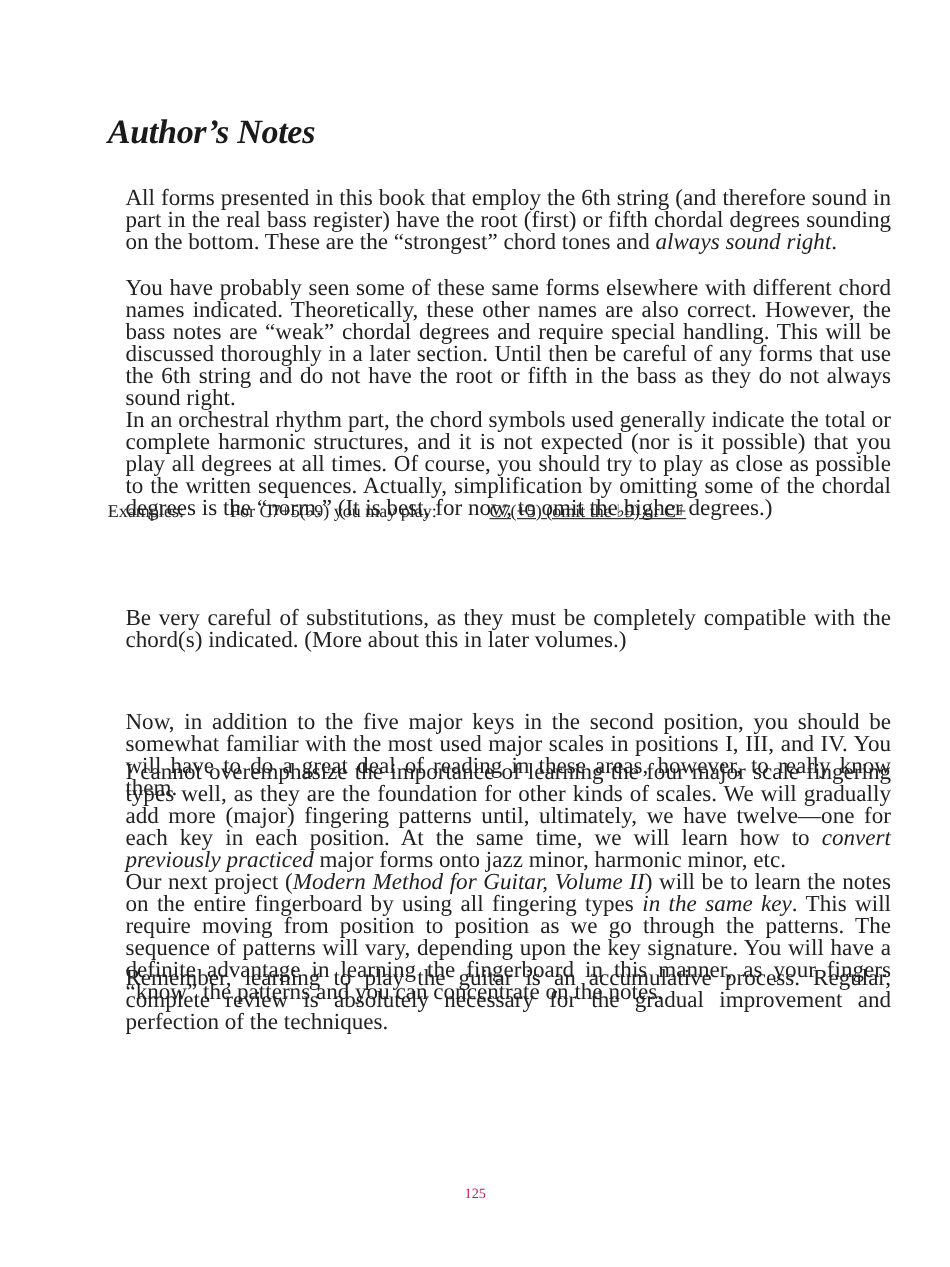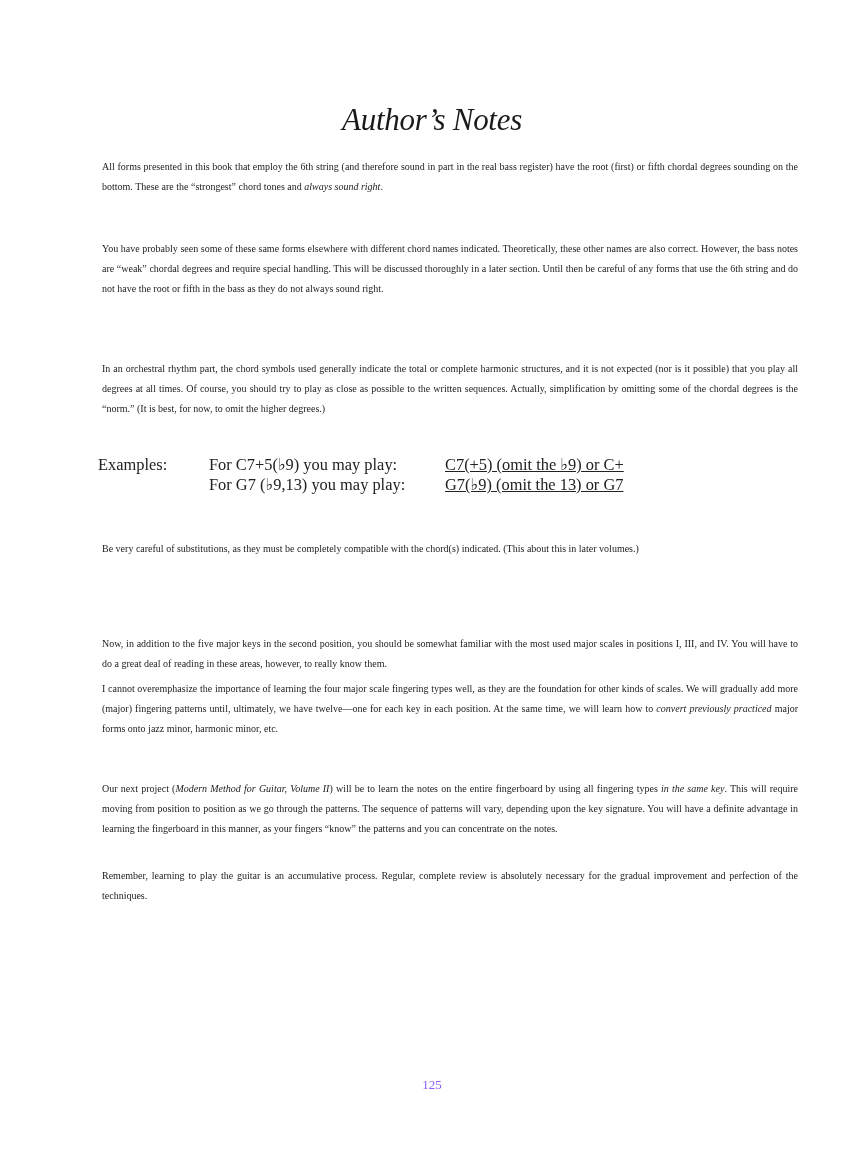--- a/index.html
+++ b/index.html
@@ -19,35 +19,34 @@
       position: absolute;
       left: 98px;
       top: 0;
       width: 696px;
     }
     .title {
       position: absolute;
       left: 0;
       top: 100px;
       width: 668px;
-      text-align: center;
       font-size: 31px;
-      font-weight: normal;
+      font-weight: bold;
       font-style: italic;
       letter-spacing: -0.3px;
       color: #1a1a1a;
       margin: 0;
       line-height: 40px;
     }
     .para {
       position: absolute;
       left: 0;
       width: 696px;
-      margin: 4px;
-      font-size: 10px;
+      margin: 16px;
+      font-size: 21px;
       line-height: 20px;
       text-align: justify;
       color: #222;
     }
     .para em { font-style: italic; }
     .examples {
       position: absolute;
       left: 0;
       top: 455px;
       width: 696px;
@@ -77,21 +76,21 @@
       white-space: nowrap;
       text-decoration: underline;
     }
     .page-number {
       position: absolute;
       left: 0;
       top: 1077px;
       width: 668px;
       text-align: center;
       font-size: 13px;
-      color: #8b5cf6;
+      color: #be185d;
     }
   </style>
 </head>
 <body>
 
 <div class="page">
 
   <h1 class="title">Author’s Notes</h1>
 
   <p class="para" style="top:153px;"><span>All forms presented in this book that employ the 6th string (and therefore sound in part in the real bass register) have the root (first) or fifth chordal degrees sounding on the bottom. These are the “strongest” chord tones and </span><em>always sound right</em><span>.</span></p>
@@ -99,27 +98,23 @@
   <p class="para" style="top:235px;">You have probably seen some of these same forms elsewhere with different chord names indicated. Theoretically, these other names are also correct. However, the bass notes are “weak” chordal degrees and require special handling. This will be discussed thoroughly in a later section. Until then be careful of any forms that use the 6th string and do not have the root or fifth in the bass as they do not always sound right.</p>
 
   <p class="para" style="top:355px;">In an orchestral rhythm part, the chord symbols used generally indicate the total or complete harmonic structures, and it is not expected (nor is it possible) that you play all degrees at all times. Of course, you should try to play as close as possible to the written sequences. Actually, simplification by omitting some of the chordal degrees is the “norm.” (It is best, for now, to omit the higher degrees.)</p>
 
   <div class="examples">
     <div class="ex-row">
       <span class="ex-label">Examples:</span>
       <span class="ex-for">For C7+5(♭9) you may play:</span>
       <span class="ex-play">C7(+5) (omit the ♭9) or C+</span>
     </div>
-    <div class="ex-row">
-      <span class="ex-for">For G7 (♭9,13) you may play:</span>
-      <span class="ex-play">G7(♭9) (omit the 13) or G7</span>
-    </div>
   </div>
 
-  <p class="para" style="top:535px;">Be very careful of substitutions, as they must be completely compatible with the chord(s) indicated. (This about this in later volumes.)</p>
+  <p class="para" style="top:535px;">Be very careful of substitutions, as they must be completely compatible with the chord(s) indicated. (More about this in later volumes.)</p>
 
   <p class="para" style="top:630px;">Now, in addition to the five major keys in the second position, you should be somewhat familiar with the most used major scales in positions I, III, and IV. You will have to do a great deal of reading in these areas, however, to really know them.</p>
 
   <p class="para" style="top:675px;"><span>I cannot overemphasize the importance of learning the four major scale fingering types well, as they are the foundation for other kinds of scales. We will gradually add more (major) fingering patterns until, ultimately, we have twelve—one for each key in each position.  At the same time, we will learn how to </span><em>convert previously practiced</em><span> major forms onto jazz minor, harmonic minor, etc.</span></p>
 
   <p class="para" style="top:775px;"><span>Our next project (</span><em>Modern Method for Guitar, Volume II</em><span>) will be to learn the notes on the entire fingerboard by using all fingering types </span><em>in the same key</em><span>. This will require moving from position to position as we go through the patterns. The sequence of patterns will vary, depending upon the key signature. You will have a definite advantage in learning the fingerboard in this manner, as your fingers “know” the patterns and you can concentrate on the notes.</span></p>
 
   <p class="para" style="top:862px;">Remember, learning to play the guitar is an accumulative process. Regular, complete review is absolutely necessary for the gradual improvement and perfection of the techniques.</p>
 
   <div class="page-number">125</div>

